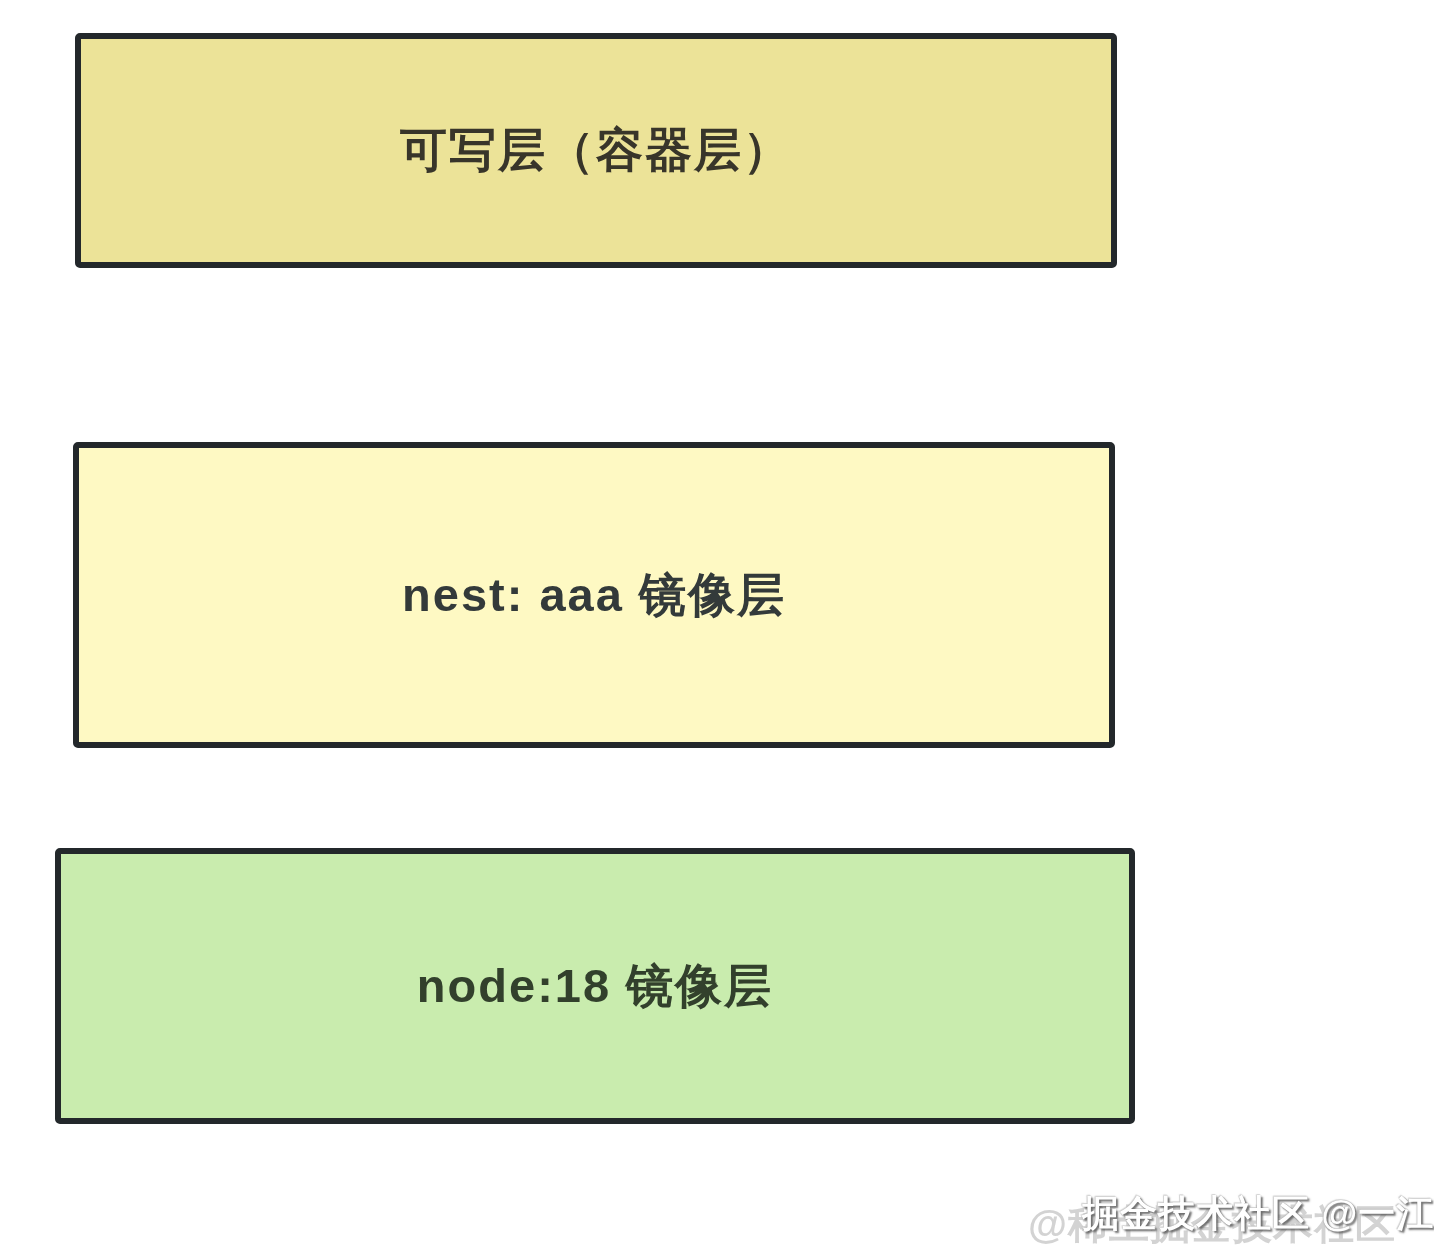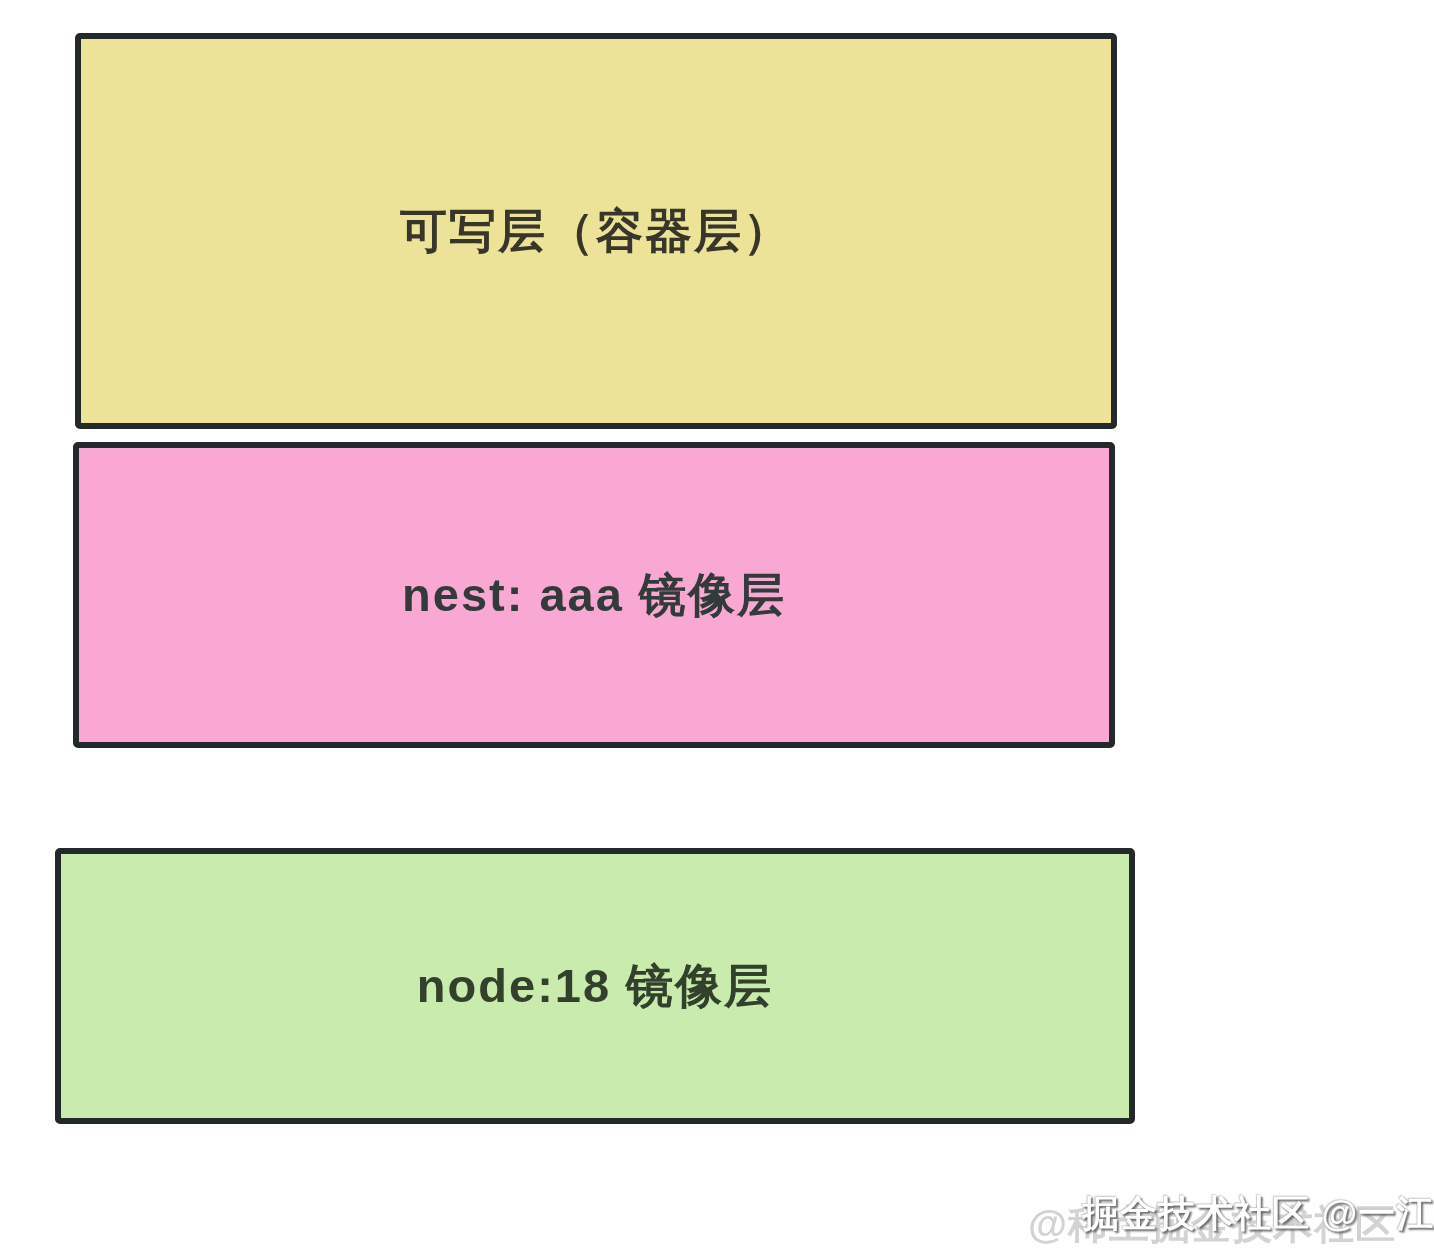--- a/index.html
+++ b/index.html
@@ -22,21 +22,21 @@
     display: flex;
     align-items: center;
     justify-content: center;
   }
   .layer-box .layer-label {
     font-size: 47px;
     font-weight: 600;
     letter-spacing: 2px;
     white-space: nowrap;
   }
-  #box-writable { left: 75px;  top: 33px;  width: 1042px; height: 396px; }
+  #box-writable { left: 75px;  top: 33px;  width: 1042px; height: 235px; }
   #box-nest     { left: 73px;  top: 442px; width: 1042px; height: 306px; }
   #box-node     { left: 55px;  top: 848px; width: 1080px; height: 276px; }
 
   .watermark {
     position: absolute;
     left: 1020px;
     top: 1183px;
     width: 414px;
     height: 67px;
   }
@@ -65,21 +65,21 @@
       -1px -1px 1px rgba(200, 200, 200, 0.6);
   }
 </style>
 </head>
 <body>
 
 <div id="box-writable" class="layer-box" style="background-color: rgb(236, 227, 152); border-color: rgb(35, 40, 43);">
   <span class="layer-label" style="color: rgb(56, 53, 42);">可写层（容器层）</span>
 </div>
 
-<div id="box-nest" class="layer-box" style="background-color: #f9a8d4; border-color: rgb(35, 40, 43);">
+<div id="box-nest" class="layer-box" style="background-color: #fef9c3; border-color: rgb(35, 40, 43);">
   <span class="layer-label" style="color: rgb(51, 58, 58);">nest: aaa 镜像层</span>
 </div>
 
 <div id="box-node" class="layer-box" style="background-color: rgb(201, 236, 174); border-color: rgb(35, 40, 43);">
   <span class="layer-label" style="color: rgb(50, 64, 44);">node:18 镜像层</span>
 </div>
 
 <div class="watermark">
   <span class="watermark-back">@稀土掘金技术社区</span>
   <span class="watermark-front">掘金技术社区 @一江东流水</span>

